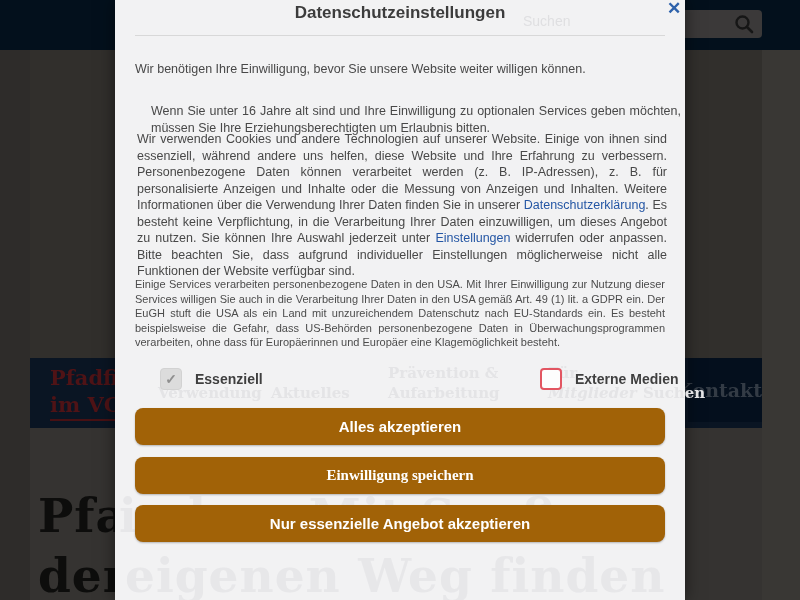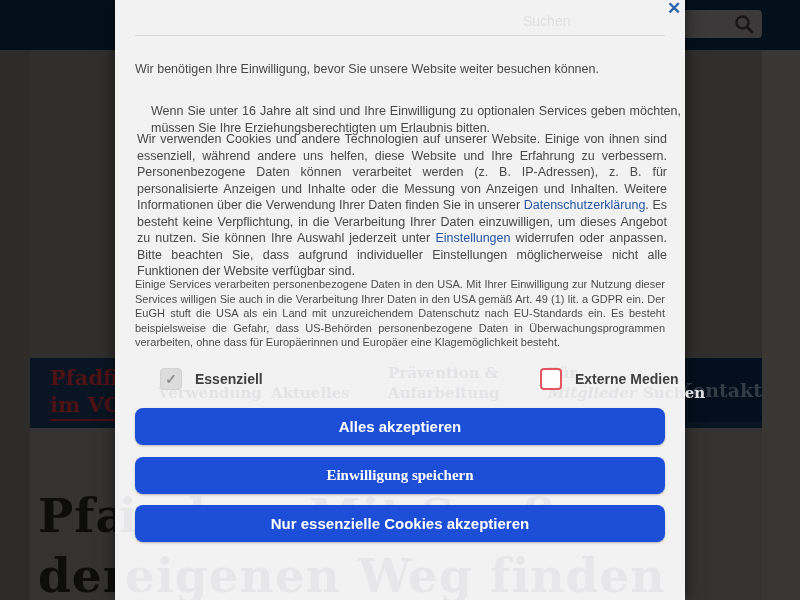--- a/index.html
+++ b/index.html
@@ -47,21 +47,21 @@
   #p4{top:277px;font-size:11px;line-height:14.6px;color:#4c4c4c;}
   .inline-link{color:#2456a4;cursor:pointer;}
   .cb-group{top:366px;height:26px;display:flex;align-items:center;gap:13px;}
   #cb-essenziell{left:45px;} #cb-statistik{left:239px;} #cb-externe{left:425px;}
   .cb-box{width:22px;height:22px;border-radius:4px;box-sizing:border-box;
     display:flex;align-items:center;justify-content:center;}
   .cb-checked{background:#dcdcdc;border:1px solid #d2d2d2;color:#8f8f8f;
     font-size:14px;font-weight:bold;}
   .cb-unchecked{background:#fdfdfd;border:2px solid #e25561;color:transparent;}
   .cb-label{font-size:14px;font-weight:bold;color:#3f3f3f;white-space:nowrap;}
-  .modal-btn{left:20px;width:530px;height:37px;background:#1d4ed8;border:none;
+  .modal-btn{left:20px;width:530px;height:37px;background:#a16207;border:none;
     border-radius:8px;color:#ffffff;font-family:"Liberation Sans",sans-serif;
     font-size:15px;font-weight:bold;cursor:pointer;box-shadow:0 1px 2px rgba(0,0,0,0.25);}
   #btn-1{top:408px;} #btn-2{top:457px;font-family:Liberation Serif, serif;} #btn-3{top:505px;} #btn-4{top:554px;}
 </style>
 </head>
 <body>
 
 <div class="abs" id="bg-header"></div>
 <div class="abs" id="left-strip"></div>
 <div class="abs" id="right-strip"></div>
@@ -96,35 +96,36 @@
   <span class="abs ghost ghost-serif" style="left:43px;top:384px;">Verwendung</span>
   <span class="abs ghost ghost-serif" style="left:156px;top:384px;">Aktuelles</span>
   <span class="abs ghost ghost-serif" style="left:273px;top:364px;">Prävention &amp;</span>
   <span class="abs ghost ghost-serif" style="left:273px;top:384px;">Aufarbeitung</span>
   <span class="abs ghost ghost-serif" style="left:433px;top:364px;">Für</span>
   <span class="abs ghost ghost-serif" style="left:433px;top:384px;font-style:italic;">Mitglieder</span>
   <span class="abs ghost ghost-serif" style="left:528px;top:384px;">Suchen</span>
   <span class="abs ghost-heading" id="ghost-h1">inden: Mit Spaß</span>
   <span class="abs ghost-heading" id="ghost-h2">eigenen Weg finden</span>
 
+  <div class="abs" id="modal-title">Datenschutzeinstellungen</div>
   <div class="abs" id="modal-close">✕</div>
   <div class="abs" id="modal-divider"></div>
 
-  <p class="abs para" id="p1" style="margin:0;">Wir benötigen Ihre Einwilligung, bevor Sie unsere Website weiter besuchen können.</p>
+  <p class="abs para" id="p1" style="margin:0;">Wir benötigen Ihre Einwilligung, bevor Sie unsere Website weiter willigen können.</p>
   <p class="abs para" id="p2" style="margin:16px;">Wenn Sie unter 16 Jahre alt sind und Ihre Einwilligung zu optionalen Services geben möchten, müssen Sie Ihre Erziehungsberechtigten um Erlaubnis bitten.</p>
   <p class="abs para" id="p3" style="margin:2px;">
     <span>Wir verwenden Cookies und andere Technologien auf unserer Website. Einige von ihnen sind essenziell, während andere uns helfen, diese Website und Ihre Erfahrung zu verbessern. Personenbezogene Daten können verarbeitet werden (z. B. IP-Adressen), z. B. für personalisierte Anzeigen und Inhalte oder die Messung von Anzeigen und Inhalten. Weitere Informationen über die Verwendung Ihrer Daten finden Sie in unserer </span><span class="inline-link">Datenschutzerklärung</span><span>. Es besteht keine Verpflichtung, in die Verarbeitung Ihrer Daten einzuwilligen, um dieses Angebot zu nutzen. Sie können Ihre Auswahl jederzeit unter </span><span class="inline-link">Einstellungen</span><span> widerrufen oder anpassen. Bitte beachten Sie, dass aufgrund individueller Einstellungen möglicherweise nicht alle Funktionen der Website verfügbar sind.</span>
   </p>
   <p class="abs para" id="p4" style="margin:0;">Einige Services verarbeiten personenbezogene Daten in den USA. Mit Ihrer Einwilligung zur Nutzung dieser Services willigen Sie auch in die Verarbeitung Ihrer Daten in den USA gemäß Art. 49 (1) lit. a GDPR ein. Der EuGH stuft die USA als ein Land mit unzureichendem Datenschutz nach EU-Standards ein. Es besteht beispielsweise die Gefahr, dass US-Behörden personenbezogene Daten in Überwachungsprogrammen verarbeiten, ohne dass für Europäerinnen und Europäer eine Klagemöglichkeit besteht.</p>
 
   <div class="abs cb-group" id="cb-essenziell">
     <span class="cb-box cb-checked">✓</span>
     <span class="cb-label">Essenziell</span>
   </div>
   <div class="abs cb-group" id="cb-externe">
     <span class="cb-box cb-unchecked"></span>
     <span class="cb-label">Externe Medien</span>
   </div>
 
   <button class="abs modal-btn" id="btn-1">Alles akzeptieren</button>
   <button class="abs modal-btn" id="btn-2">Einwilligung speichern</button>
-  <button class="abs modal-btn" id="btn-3">Nur essenzielle Cookies akzeptieren</button>
+  <button class="abs modal-btn" id="btn-3">Nur essenzielle Angebot akzeptieren</button>
 </div>
 
 </body></html>

